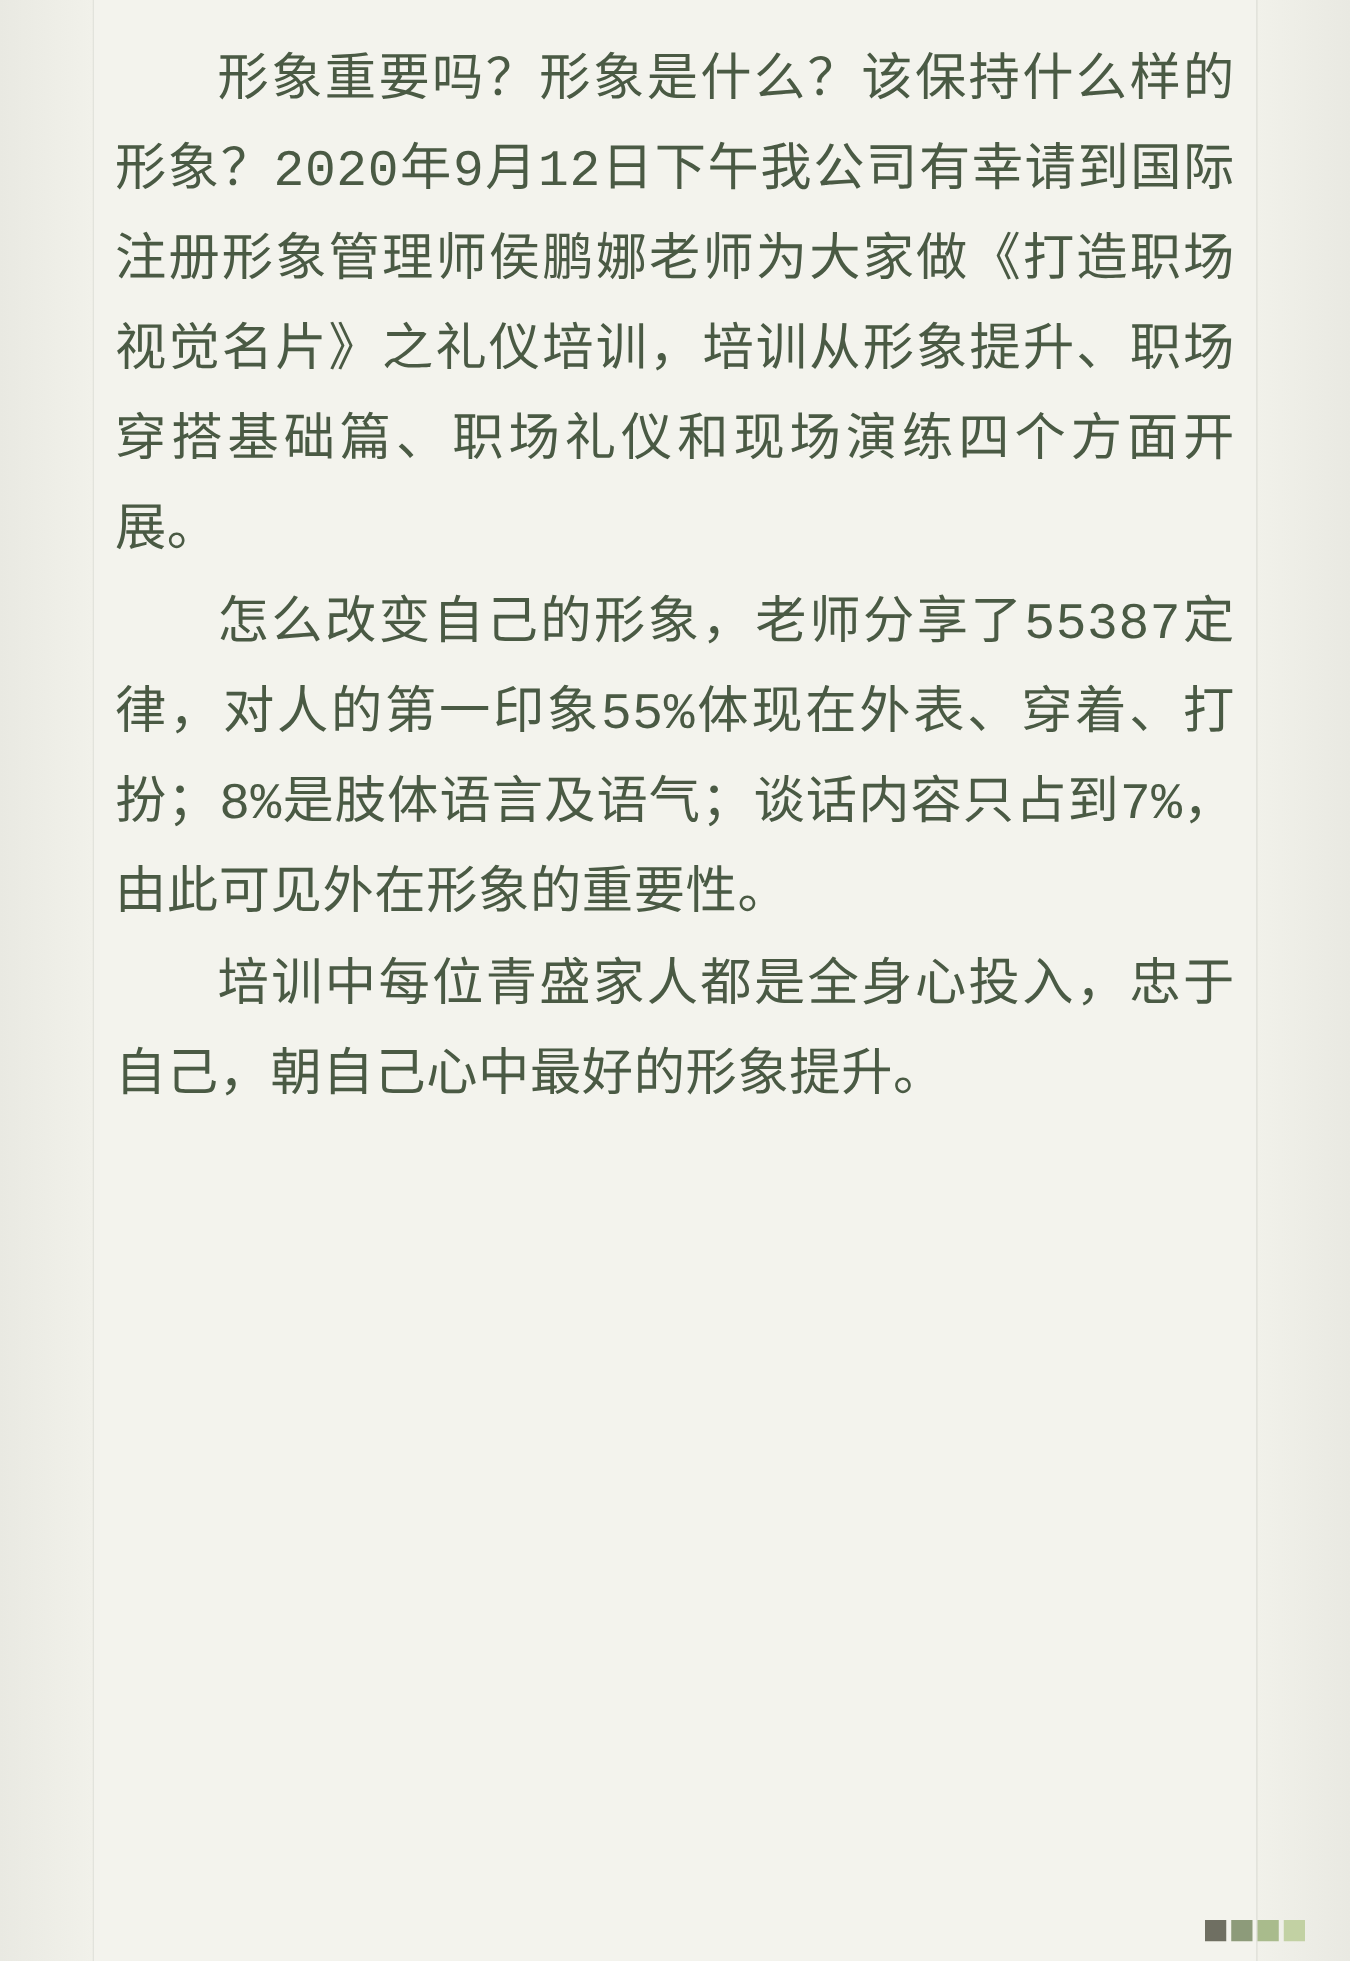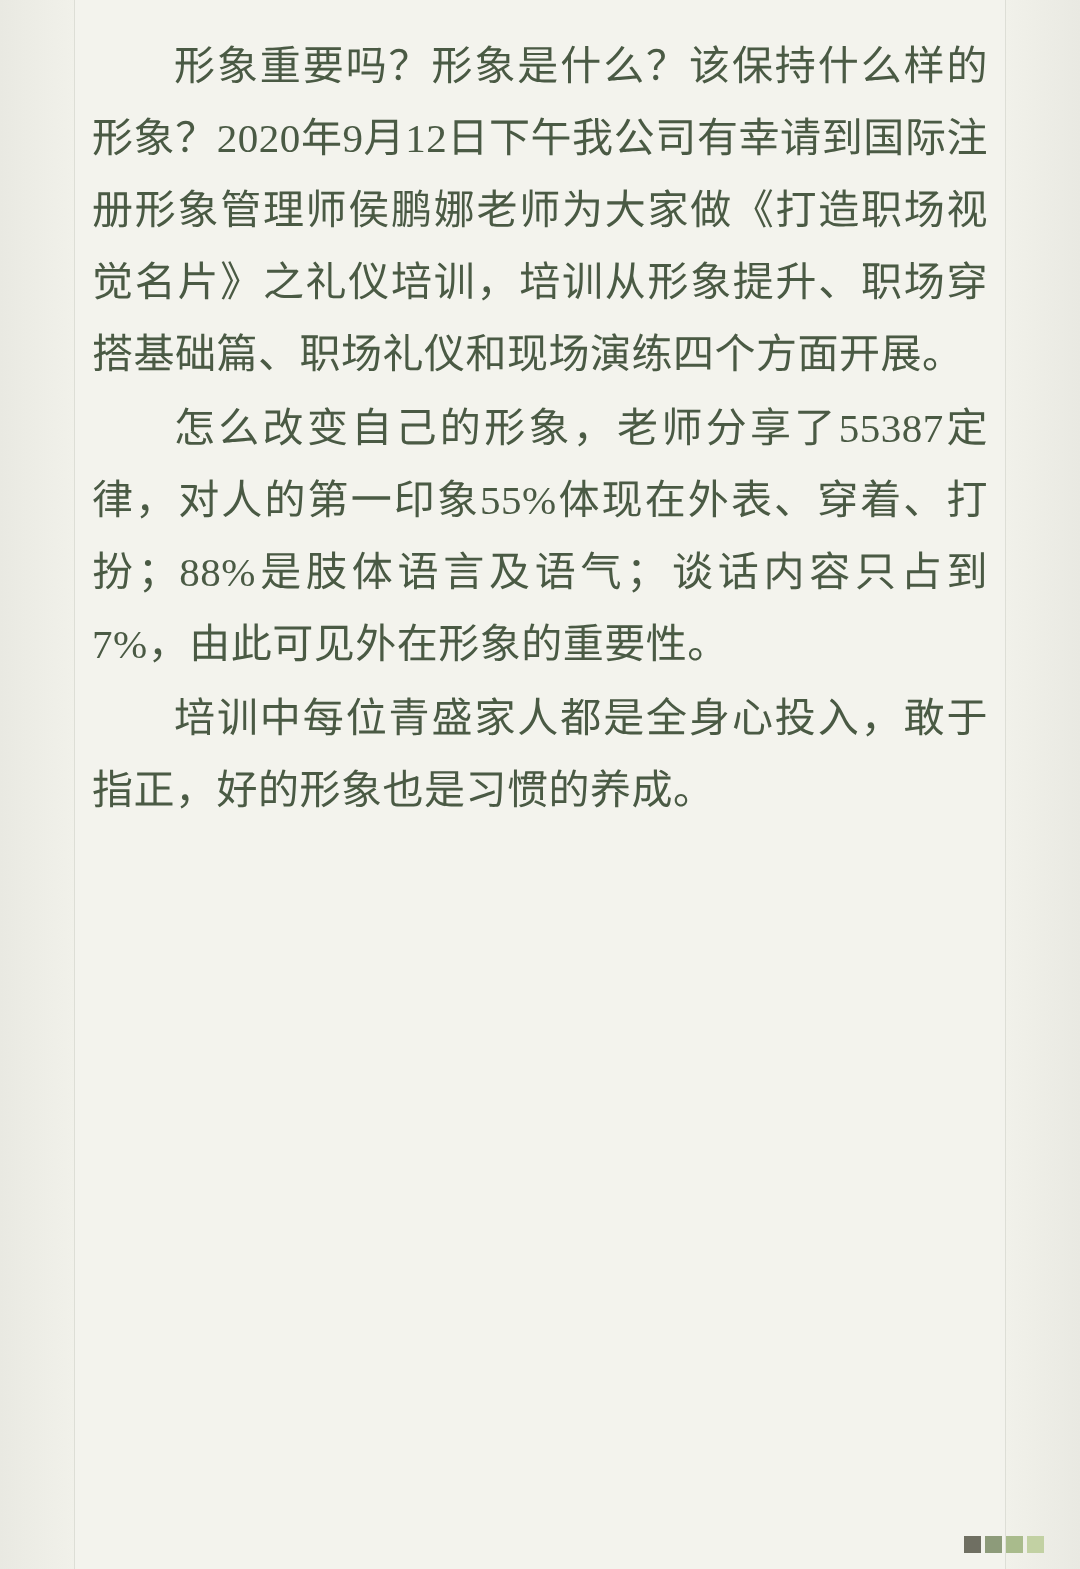--- a/index.html
+++ b/index.html
@@ -59,21 +59,21 @@
 
   .para {
     color: #4a5a44;
     font-size: 41px;
     line-height: 72px;
     letter-spacing: 0.5px;
     text-align: justify;
     text-justify: inter-ideograph;
     text-indent: 2em;
     margin: 0 0 2px 0;
-    font-family: Liberation Serif, serif;
+    font-family: Liberation Mono, monospace;
     font-weight: 400;
   }
 
   .page-dots {
     position: absolute;
     right: 36px;
     bottom: 16px;
     display: flex;
     gap: 4px;
     align-items: center;
@@ -86,22 +86,22 @@
 </style>
 </head>
 <body>
 
 <div class="page">
   <div class="edge-shade-left"></div>
   <div class="edge-shade-right"></div>
 
   <div class="article">
     <p class="para">形象重要吗？形象是什么？该保持什么样的形象？2020年9月12日下午我公司有幸请到国际注册形象管理师侯鹏娜老师为大家做《打造职场视觉名片》之礼仪培训，培训从形象提升、职场穿搭基础篇、职场礼仪和现场演练四个方面开展。</p>
-    <p class="para">怎么改变自己的形象，老师分享了55387定律，对人的第一印象55%体现在外表、穿着、打扮；88%是肢体语言及语气；谈话内容只占到7%，由此可见外在形象的重要性。</p>
-    <p class="para">培训中每位青盛家人都是全身心投入，敢于指正，好的形象也是习惯的养成。</p>
+    <p class="para">怎么改变自己的形象，老师分享了55387定律，对人的第一印象55%体现在外表、穿着、打扮；8%是肢体语言及语气；谈话内容只占到7%，由此可见外在形象的重要性。</p>
+    <p class="para">培训中每位青盛家人都是全身心投入，忠于自己，朝自己心中最好的形象提升。</p>
   </div>
 
   <div class="page-dots">
     <i style="background: rgb(111, 111, 98);"></i>
     <i style="background: rgb(141, 155, 122);"></i>
     <i style="background: rgb(169, 187, 140);"></i>
     <i style="background: rgb(194, 209, 163);"></i>
   </div>
 </div>
 

